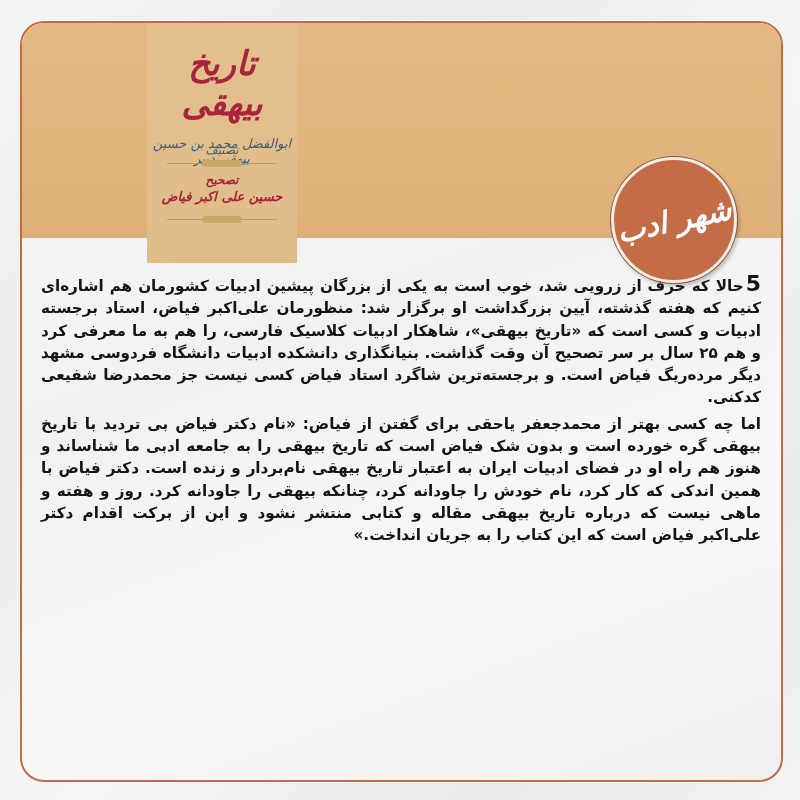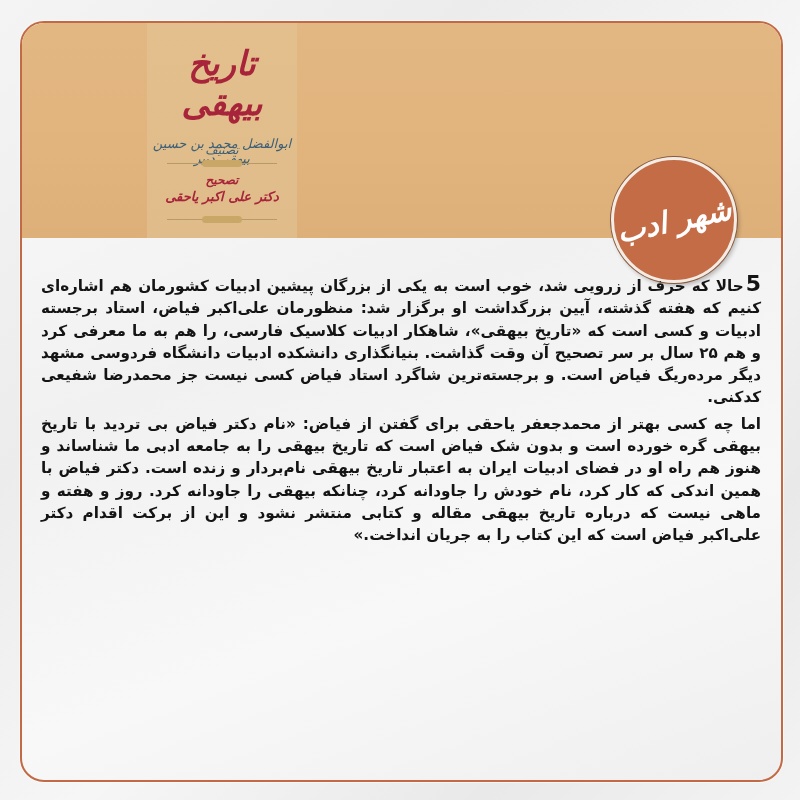--- a/index.html
+++ b/index.html
@@ -12,21 +12,21 @@
       position: absolute; left: 20px; top: 21px; width: 759px; height: 757px;
       border: 2px solid #c26a45; border-radius: 24px; overflow: hidden;
       background: linear-gradient(160deg, #fafafa 0%, #f1f1f1 40%, #f8f8f8 70%, #efefef 100%);
       box-shadow: 0 0 0 1px rgba(255,255,255,0.6);
     }
     .top-band {
       position: absolute; left: 0; top: 0; right: 0; height: 215px;
       background: linear-gradient(180deg, #e3b781 0%, #e1b47e 60%, #ddb07a 100%);
     }
     .book-cover {
-      position: absolute; left: 125px; top: 0; width: 150px; height: 215px;
+      position: absolute; left: 125px; top: 0; width: 150px; height: 240px;
       background: linear-gradient(180deg, #e2bf8c 0%, #dfbc89 100%);
       text-align: center; direction: rtl;
     }
     .book-title {
       position: absolute; left: 0; right: 0; top: 20px;
       font-family: "DejaVu Serif", serif; font-size: 34px; font-style: italic;
       color: #a8243a; font-weight: bold; letter-spacing: 1px;
     }
     .book-label1 {
       position: absolute; left: 0; right: 0; top: 96px;
@@ -77,21 +77,21 @@
 
 <div class="card">
   <div class="top-band"></div>
 
   <div class="book-cover">
     <div class="book-title">تاریخ بیهقی</div>
     <div class="book-label1">تصنیف</div>
     <div class="book-author">ابوالفضل محمد بن حسین بیهقی دبیر</div>
     <div class="ornament" style="top:140px;"></div>
     <div class="book-label2">تصحیح</div>
-    <div class="book-editor">دکتر علی اکبر یاحقی</div>
+    <div class="book-editor">حسین علی اکبر فیاض</div>
     <div class="ornament" style="top:196px;"></div>
   </div>
 
   <div class="logo">
     <span class="logo-text">شهر ادب</span>
   </div>
 
   <div class="body-text">
     <p class="para"><span class="num-badge">5</span><span>حالا که حرف از زرویی شد، خوب است به یکی از بزرگان پیشین ادبیات کشورمان هم اشاره‌ای کنیم که هفته گذشته، آیین بزرگداشت او برگزار شد: منظورمان علی‌اکبر فیاض، استاد برجسته ادبیات و کسی است که «تاریخ بیهقی»، شاهکار ادبیات کلاسیک فارسی، را هم به ما معرفی کرد و هم ۲۵ سال بر سر تصحیح آن وقت گذاشت. بنیانگذاری دانشکده ادبیات دانشگاه فردوسی مشهد دیگر مرده‌ریگ فیاض است. و برجسته‌ترین شاگرد استاد فیاض کسی نیست جز محمدرضا شفیعی کدکنی.</span></p>
     <p class="para">اما چه کسی بهتر از محمدجعفر یاحقی برای گفتن از فیاض: «نام دکتر فیاض بی تردید با تاریخ بیهقی گره خورده است و بدون شک فیاض است که تاریخ بیهقی را به جامعه ادبی ما شناساند و هنوز هم راه او در فضای ادبیات ایران به اعتبار تاریخ بیهقی نام‌بردار و زنده است. دکتر فیاض با همین اندکی که کار کرد، نام خودش را جاودانه کرد، چنانکه بیهقی را جاودانه کرد. روز و هفته و ماهی نیست که درباره تاریخ بیهقی مقاله و کتابی منتشر نشود و این از برکت اقدام دکتر علی‌اکبر فیاض است که این کتاب را به جریان انداخت.»</p>

